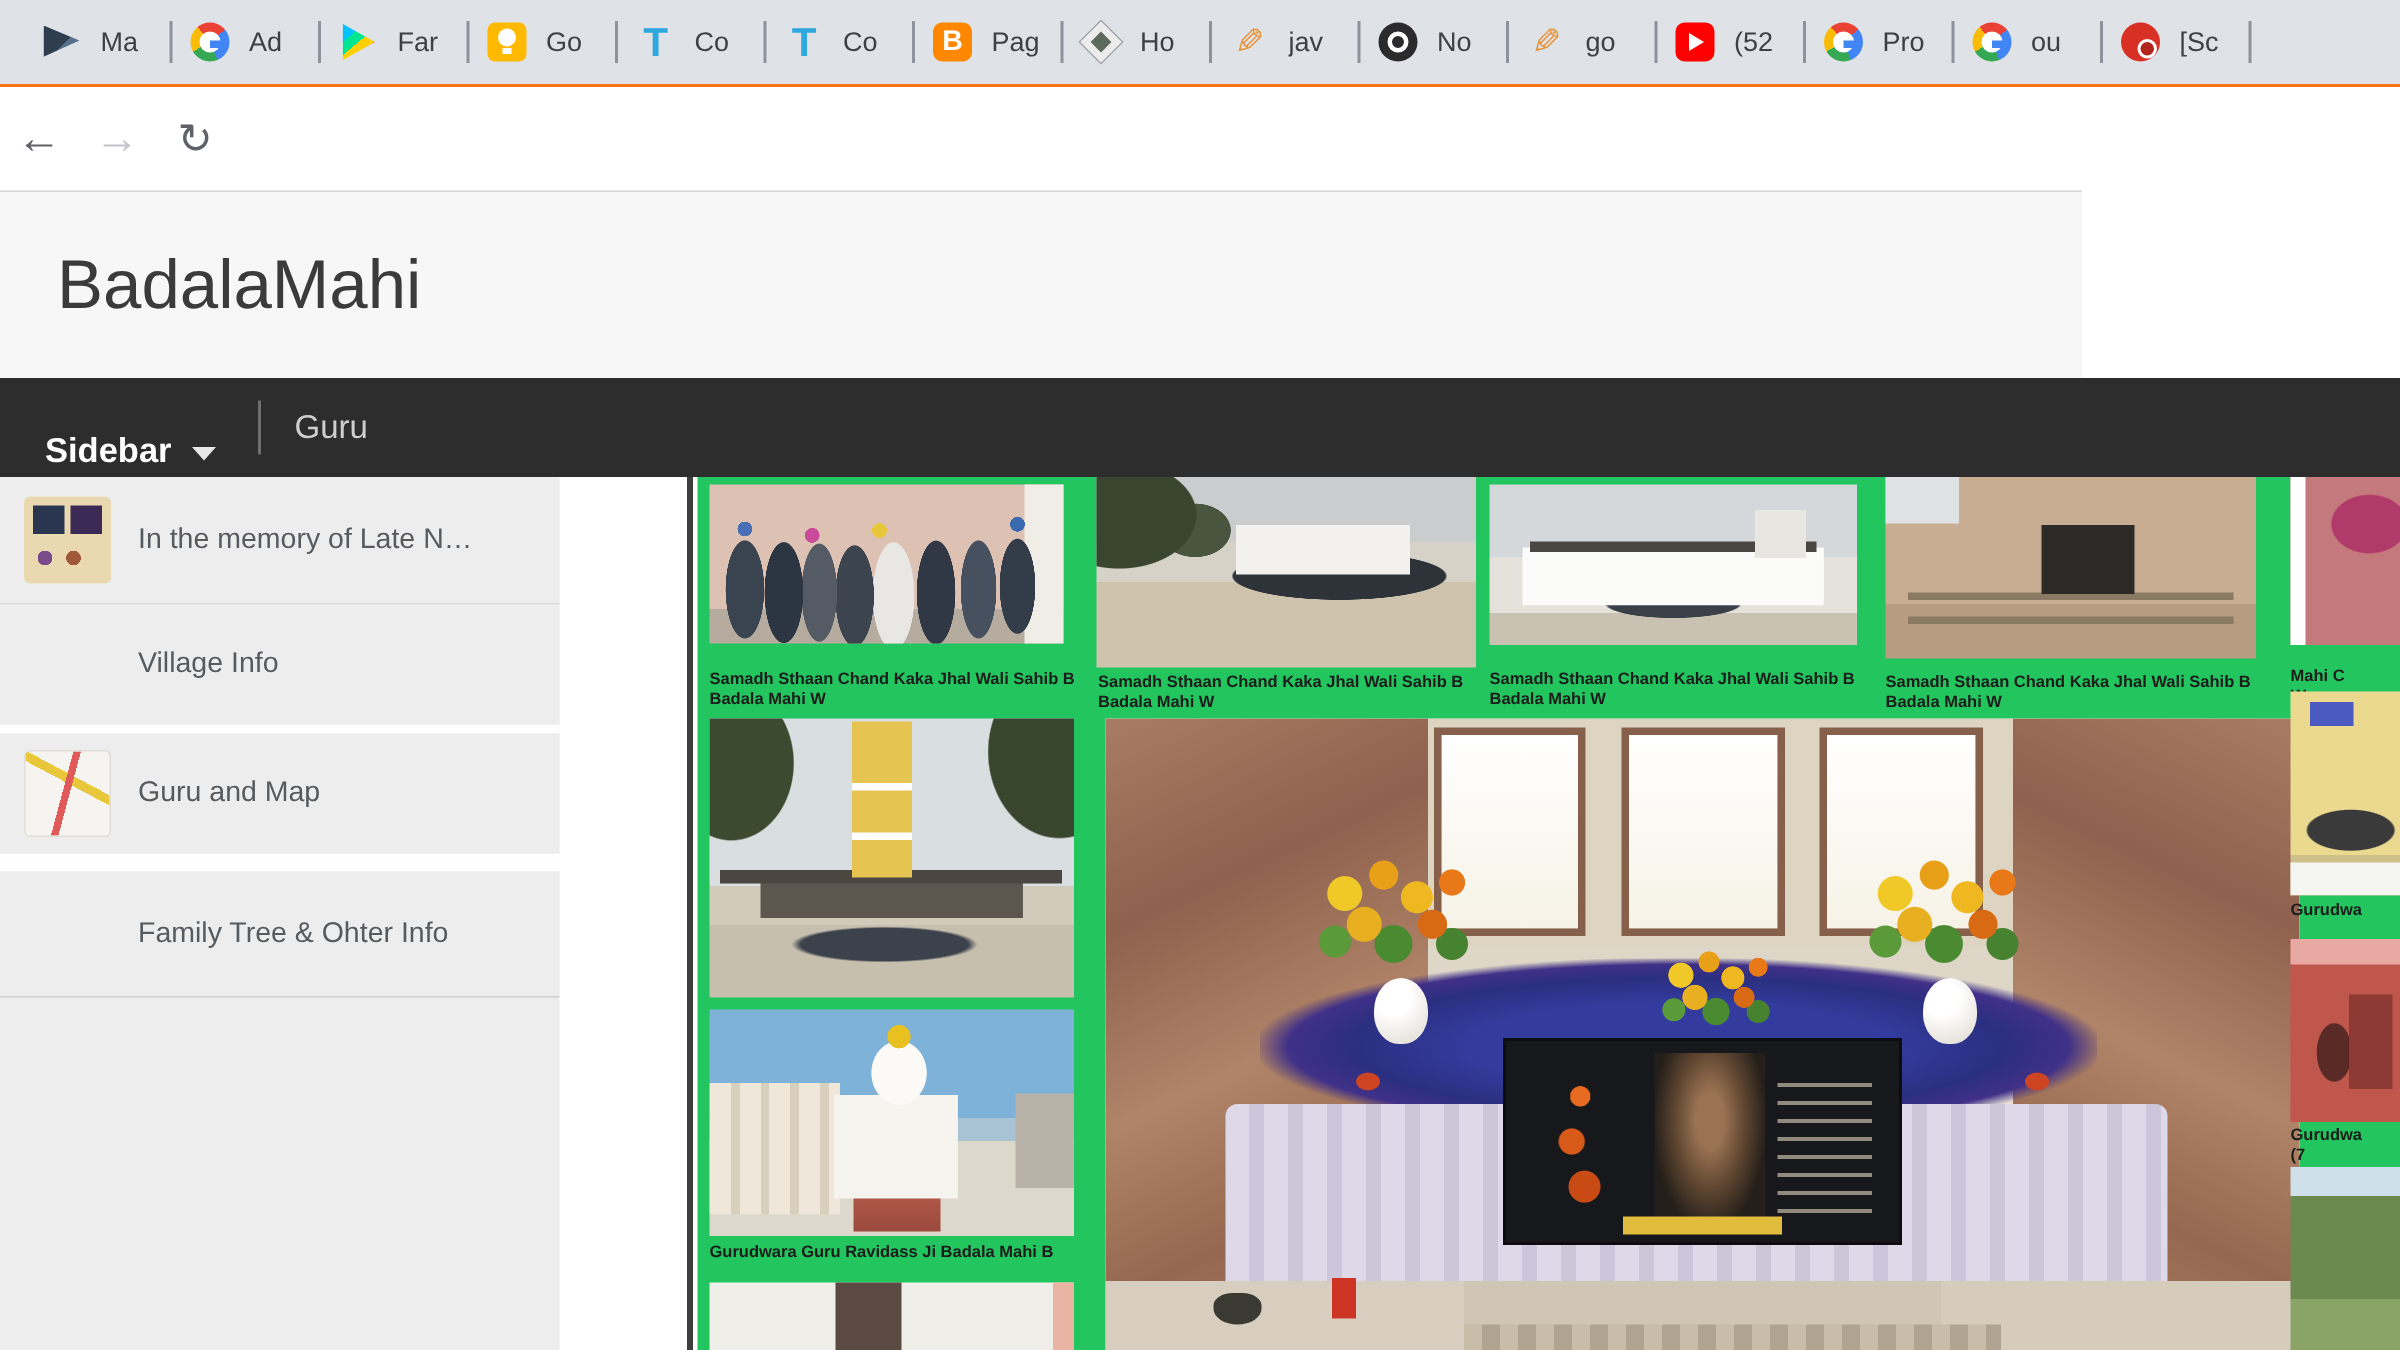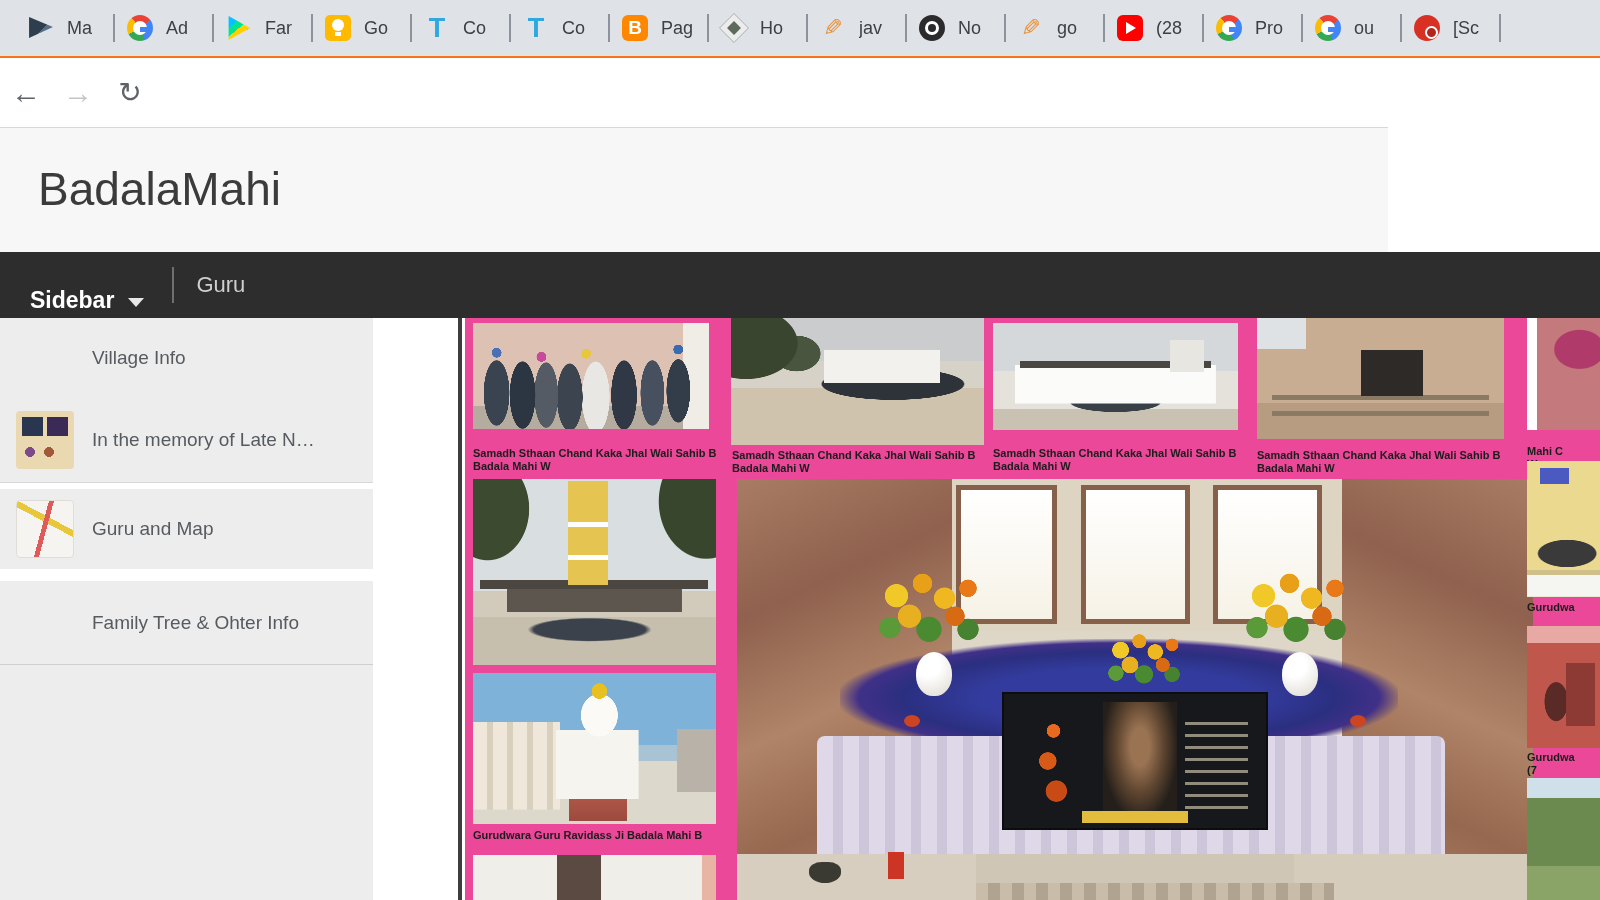--- a/index.html
+++ b/index.html
@@ -81,21 +81,21 @@
       #f6f4f0; border:1px solid #e0ddd6; }
   .th-gal { background:
       linear-gradient(#3a3a3a,#3a3a3a) 12px 6px/35px 9px no-repeat,
       linear-gradient(#7a5a48,#7a5a48) 12px 17px/35px 27px no-repeat,
       linear-gradient(#8a8a8a,#8a8a8a) 0 0/10px 100% no-repeat,
       linear-gradient(#9a4a3a,#9a4a3a) 12px 48px/35px 8px no-repeat,
       #c8c0b4; }
 
   .vline { position:absolute; left:458px; top:0; width:4px; height:582px; background:#3d3d3d; }
 
-  .gallery { position:absolute; left:465px; top:0; width:1135px; height:582px; background:#ec4899; overflow:hidden; }
+  .gallery { position:absolute; left:465px; top:0; width:1135px; height:582px; background:#22c55e; overflow:hidden; }
   .ph { position:absolute; overflow:hidden; cursor:pointer; }
   .cap { position:absolute; font-size:11px; font-weight:bold; color:#1c1c1c; line-height:13px; white-space:nowrap; overflow:hidden; }
 
   .ph1 { left:8px; top:5px; width:236px; height:106px; background:
       radial-gradient(circle 5px at 10% 28%,#4a6fb5 97%,transparent),
       radial-gradient(circle 5px at 29% 32%,#c84a9a 97%,transparent),
       radial-gradient(circle 5px at 48% 29%,#e8c83a 97%,transparent),
       radial-gradient(circle 5px at 87% 25%,#3a6ab0 97%,transparent),
       radial-gradient(ellipse 13px 33px at 10% 66%,#3a4350 98%,transparent),
       radial-gradient(ellipse 13px 34px at 21% 68%,#2c3642 98%,transparent),
@@ -277,21 +277,21 @@
       <span class="bm-label">No</span>
     </div>
       <span class="bm-sep"></span>
     <div class="bm">
       <span class="ic ic-pencil"></span>
       <span class="bm-label">go</span>
     </div>
       <span class="bm-sep"></span>
     <div class="bm">
       <span class="ic ic-youtube"></span>
-      <span class="bm-label">(28</span>
+      <span class="bm-label">(52</span>
     </div>
       <span class="bm-sep"></span>
     <div class="bm">
       <span class="ic ic-google"></span>
       <span class="bm-label">Pro</span>
     </div>
       <span class="bm-sep"></span>
     <div class="bm">
       <span class="ic ic-google"></span>
       <span class="bm-label">ou</span>
@@ -319,26 +319,26 @@
       <span class="nav-sidebar-label">Sidebar</span>
       <span class="caret"></span>
     </div>
     <div class="nav-div"></div>
     <div class="nav-home">Guru</div>
   </div>
 
   <div class="pbody">
 
     <div class="sidebar">
-      <div class="s-row r2">
-        <span class="s-label">Village Info</span>
-      </div>
       <div class="s-row r1">
         <span class="th th-mem"></span>
         <span class="s-label">In the memory of Late N…</span>
+      </div>
+      <div class="s-row r2">
+        <span class="s-label">Village Info</span>
       </div>
       <div class="s-gap"></div>
       <div class="s-row r3">
         <span class="th th-map"></span>
         <span class="s-label">Guru and Map</span>
       </div>
       <div class="s-gap"></div>
       <div class="s-gap"></div>
       <div class="s-row r5">
         <span class="s-label">Family Tree &amp; Ohter Info</span>

